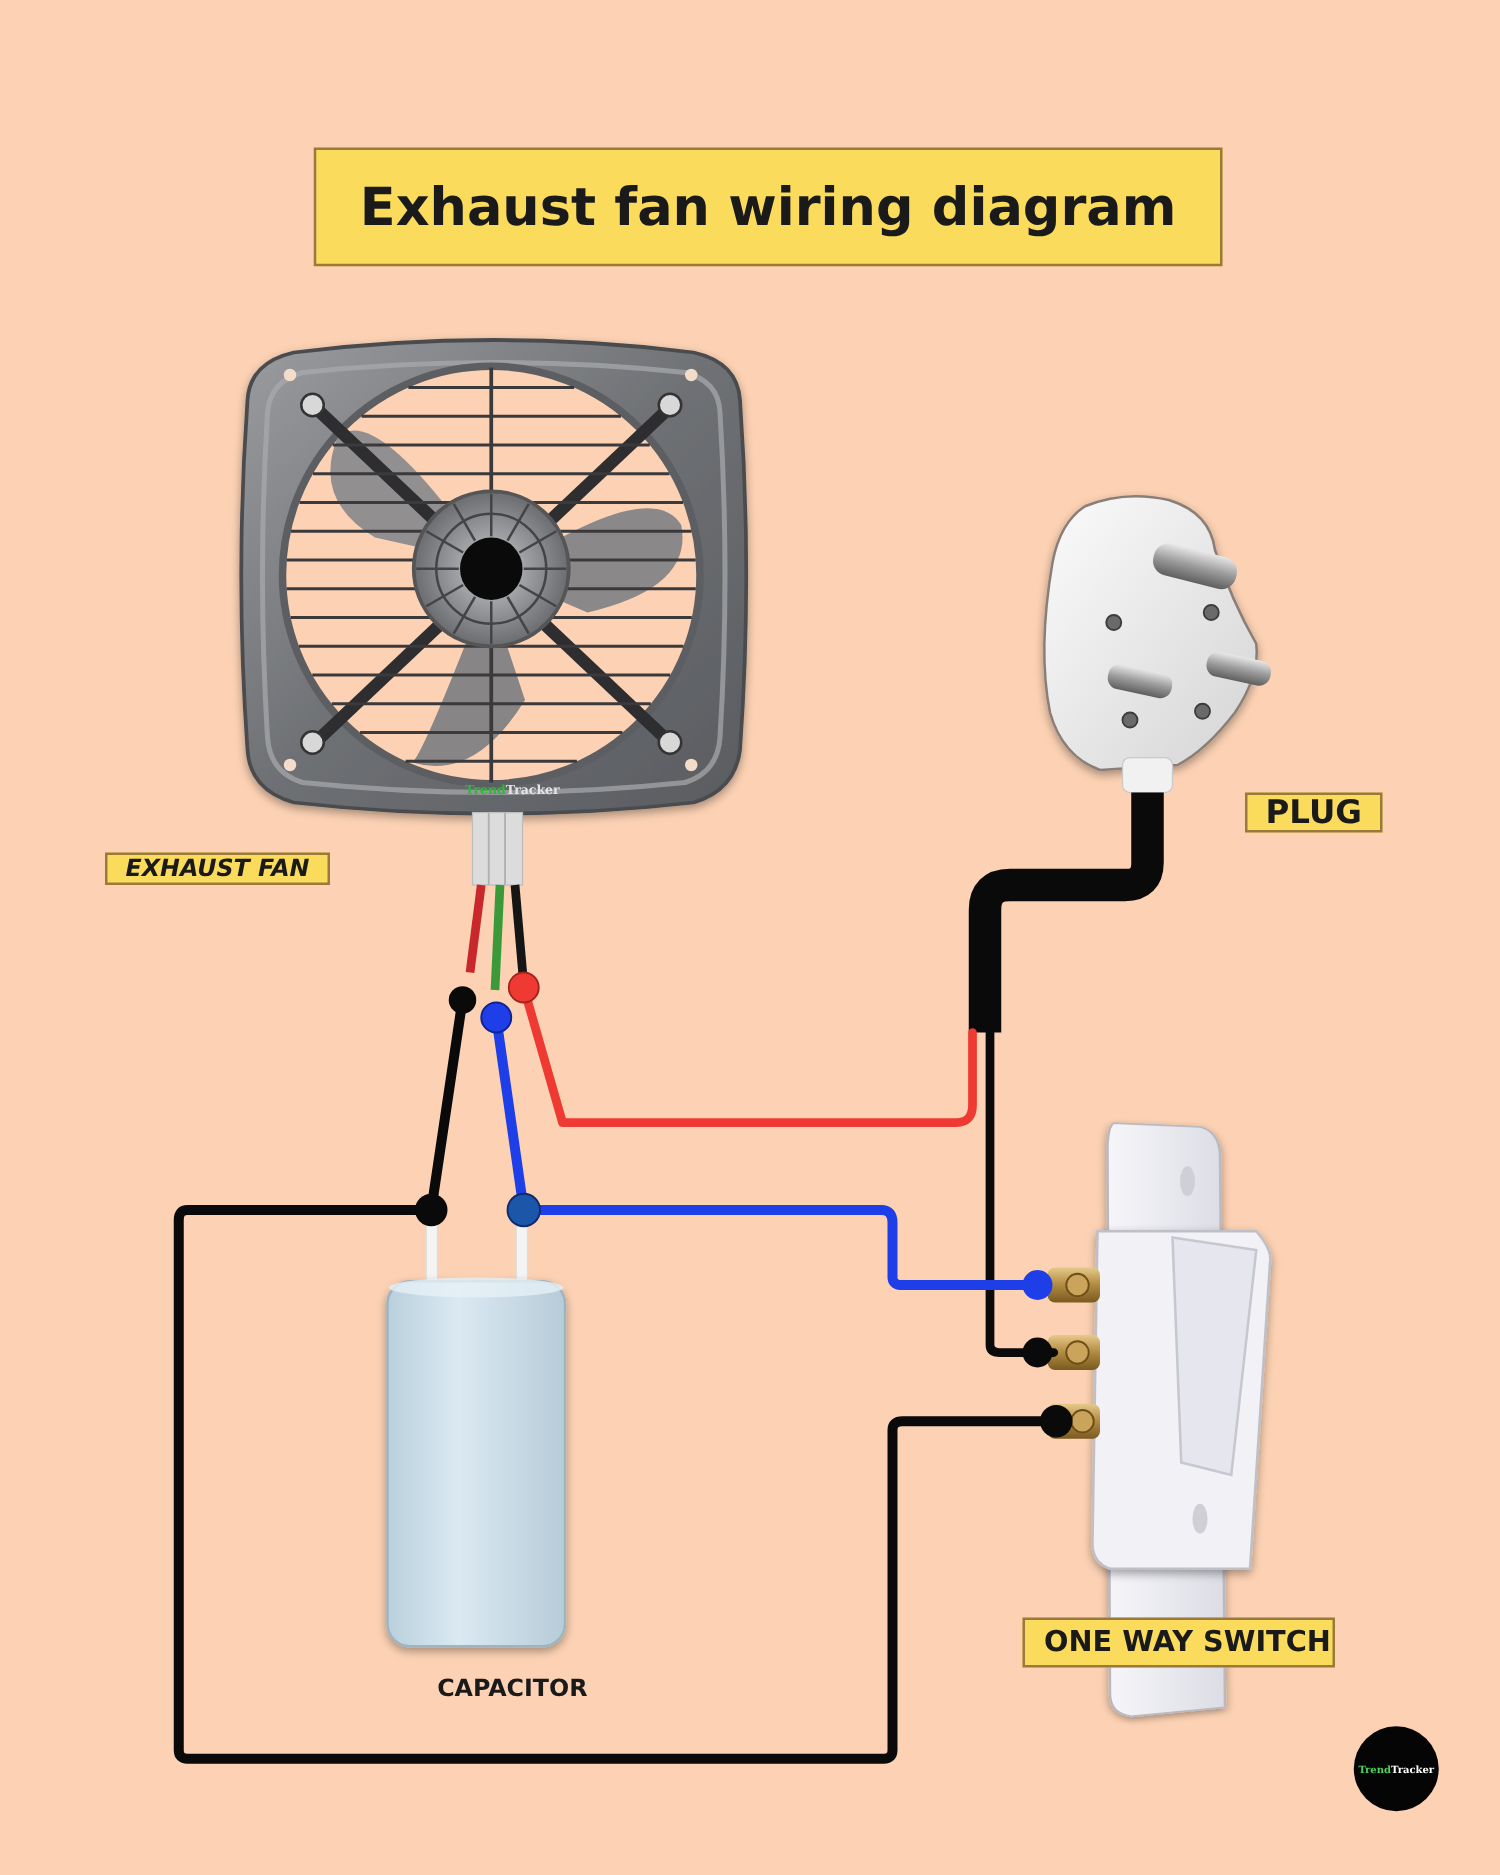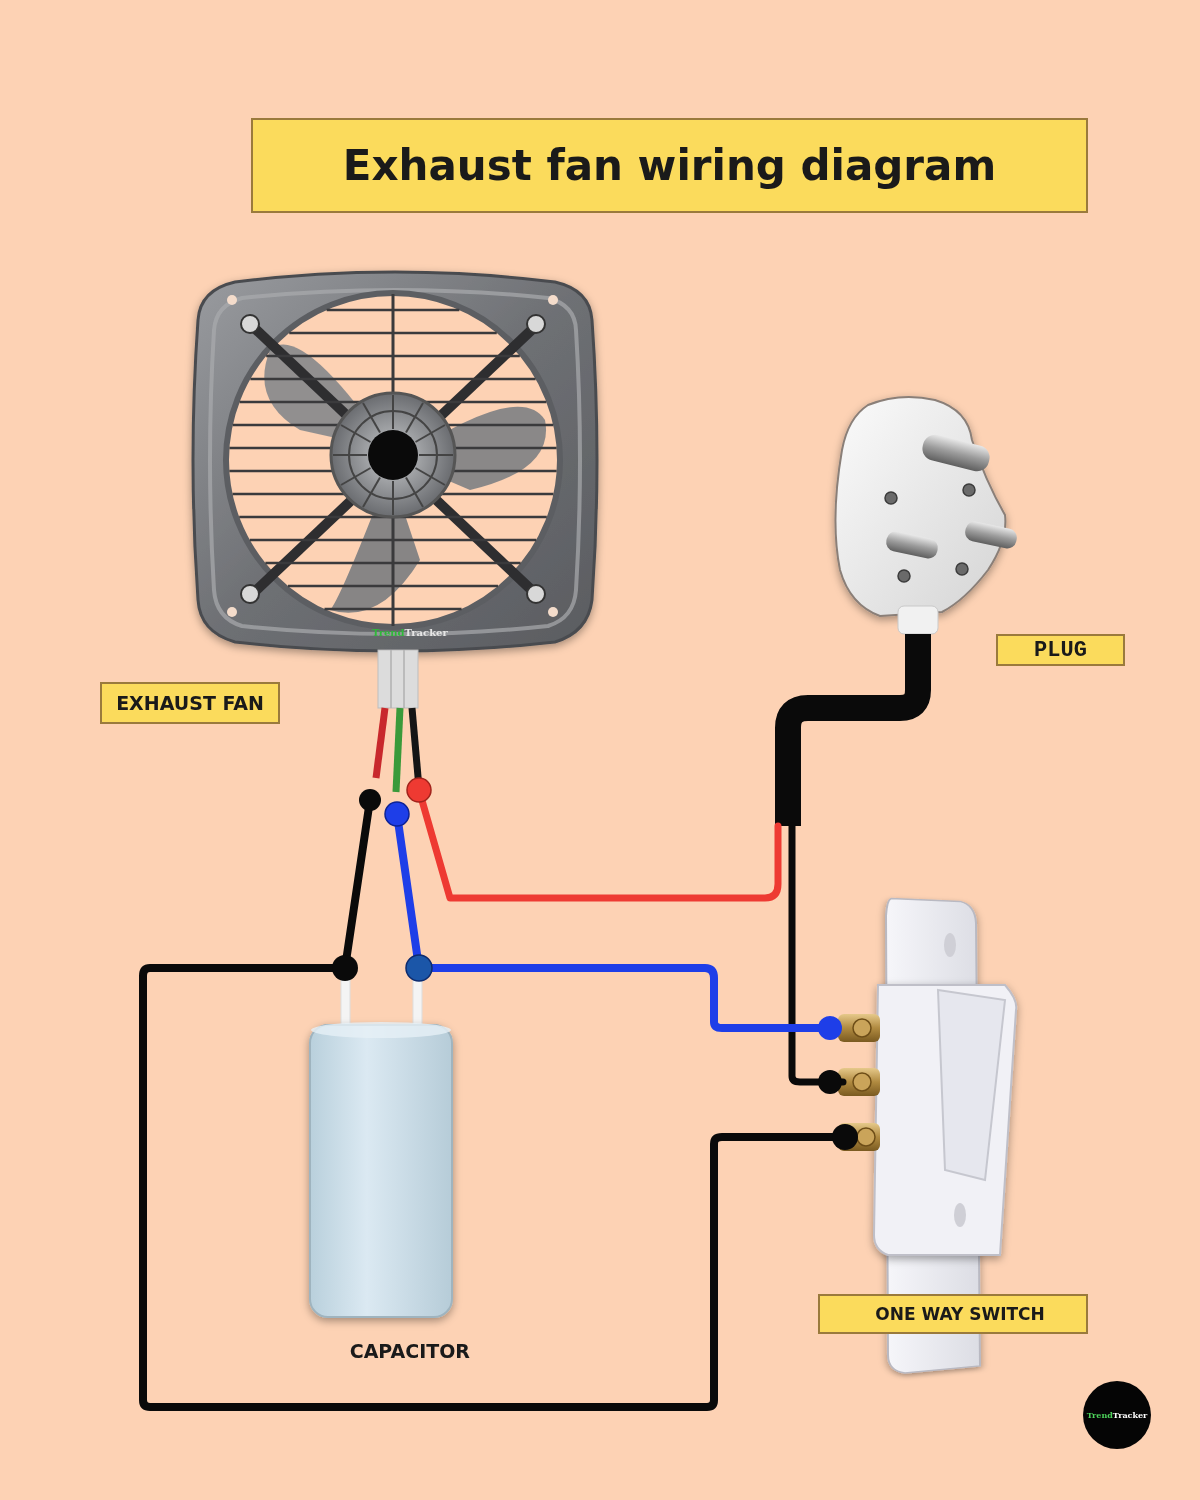--- a/index.html
+++ b/index.html
@@ -7,24 +7,24 @@
     width: 1200px; height: 1500px; position: relative; overflow: hidden;
     background: #fdd2b4;
     font-family: "DejaVu Sans", sans-serif;
   }
   .label {
     position: absolute; background: #fbdb5c; border: 2px solid #9a7a3c;
     box-sizing: border-box; color: #1a1a1a; font-weight: bold;
     display: flex; align-items: center; justify-content: center;
     font-family: "DejaVu Sans", sans-serif;
   }
-  #title { left: 251px; top: 118px; width: 837px; height: 95px; font-size: 42px; letter-spacing: 0px; }
-  #lbl-fan { left: 100px; top: 682px; width: 180px; height: 42px; font-size: 19px; }
-  #lbl-plug { left: 996px; top: 634px; width: 129px; height: 32px; font-size: 22px; font-family: Liberation Mono, monospace; }
-  #lbl-switch { left: 818px; top: 1294px; width: 270px; height: 40px; font-size: 17px; padding-left: 14px; }
+  #title { left: 251px; top: 118px; width: 727px; height: 95px; font-size: 42px; letter-spacing: 0px; }
+  #lbl-fan { left: 84px; top: 682px; width: 180px; height: 26px; font-size: 19px; font-style: italic; }
+  #lbl-plug { left: 996px; top: 634px; width: 110px; height: 32px; font-size: 26px; }
+  #lbl-switch { left: 818px; top: 1294px; width: 250px; height: 40px; font-size: 23px; padding-left: 14px; }
   #lbl-cap { position: absolute; left: 300px; top: 1340px; width: 170px; text-align: right;
     font-size: 19px; font-weight: bold; color: #1a1a1a; }
   svg#diagram { position: absolute; left: 0; top: 0; }
   #brand-badge {
     position: absolute; left: 1083px; top: 1381px; width: 68px; height: 68px;
     border-radius: 50%; background: #050505; display: flex; align-items: center;
     justify-content: center; font-size: 8px; font-weight: bold; color: #fff;
     font-family: "DejaVu Serif", serif;
   }
   #brand-badge .g { color: #4cd25a; }

